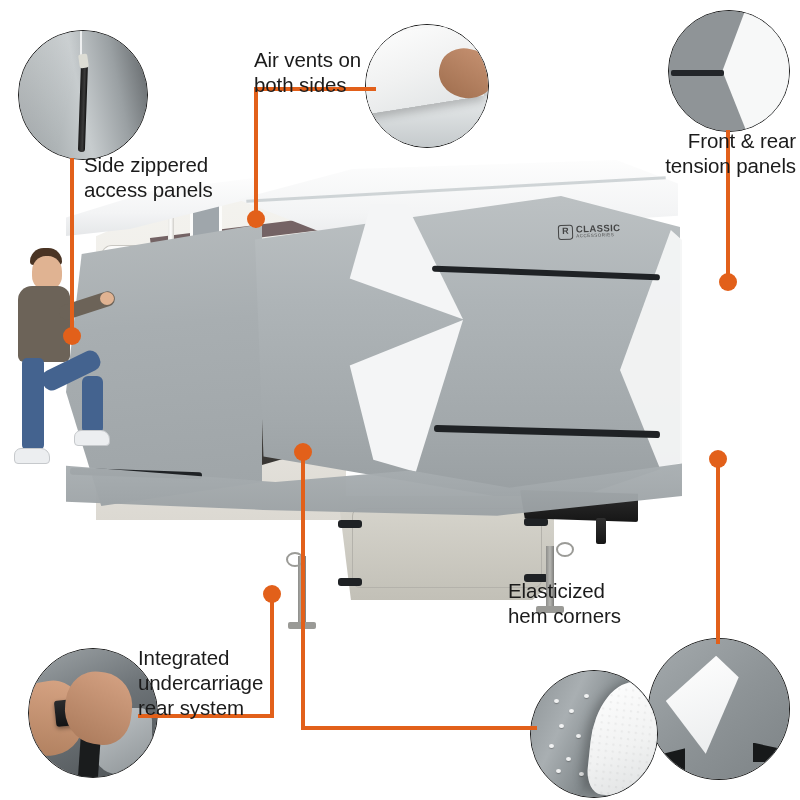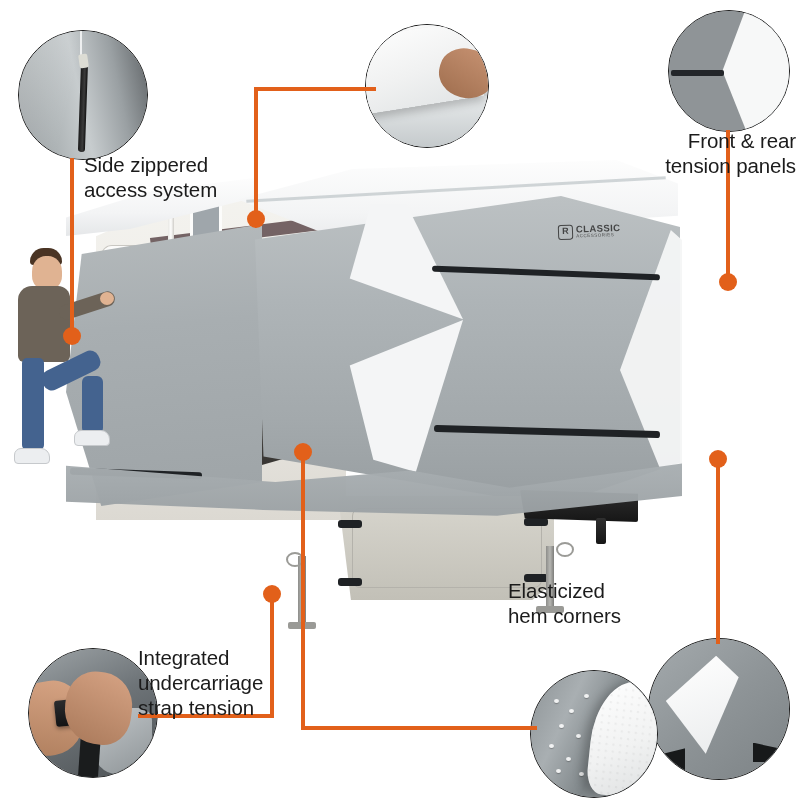--- a/index.html
+++ b/index.html
@@ -319,34 +319,36 @@
   <div class="bubble b-zip" style="left:18px;top:30px;width:128px;height:128px;">
     <div class="inner">
       <div class="seam"></div>
       <div class="zipline"></div>
       <div class="zippull"></div>
     </div>
   </div>
   <div class="conn" style="left:70px;top:158px;width:4px;height:177px;"></div>
   <div class="dot" style="left:63px;top:327px;"></div>
   <div class="label" style="left:84px;top:152px;width:220px;">Side zippered
-access system</div>
+access panels</div>
 
   <div class="bubble b-vent" style="left:365px;top:24px;width:122px;height:122px;">
     <div class="inner">
       <div class="base"></div>
       <div class="slot"></div>
       <div class="slot2"></div>
       <div class="flap"></div>
       <div class="hand"></div>
     </div>
   </div>
   <div class="conn" style="left:254px;top:87px;width:122px;height:4px;"></div>
   <div class="conn" style="left:254px;top:87px;width:4px;height:130px;"></div>
   <div class="dot" style="left:247px;top:210px;"></div>
+  <div class="label" style="left:254px;top:47px;width:180px;">Air vents on
+both sides</div>
 
   <div class="bubble b-tension" style="left:668px;top:10px;width:120px;height:120px;">
     <div class="inner">
       <div class="wedge"></div>
       <div class="strap"></div>
     </div>
   </div>
   <div class="conn" style="left:726px;top:130px;width:4px;height:152px;"></div>
   <div class="dot" style="left:719px;top:273px;"></div>
   <div class="label" style="left:596px;top:128px;width:200px;text-align:right;">Front &amp; rear
@@ -395,15 +397,15 @@
       <div class="hand-l"></div>
       <div class="buckle"></div>
       <div class="hand-r"></div>
     </div>
   </div>
   <div class="conn" style="left:138px;top:714px;width:136px;height:4px;"></div>
   <div class="conn" style="left:270px;top:598px;width:4px;height:120px;"></div>
   <div class="dot" style="left:263px;top:585px;"></div>
   <div class="label" style="left:138px;top:645px;width:200px;">Integrated
 undercarriage
-strap tension</div>
+rear system</div>
 
 </div>
 
 </body></html>

